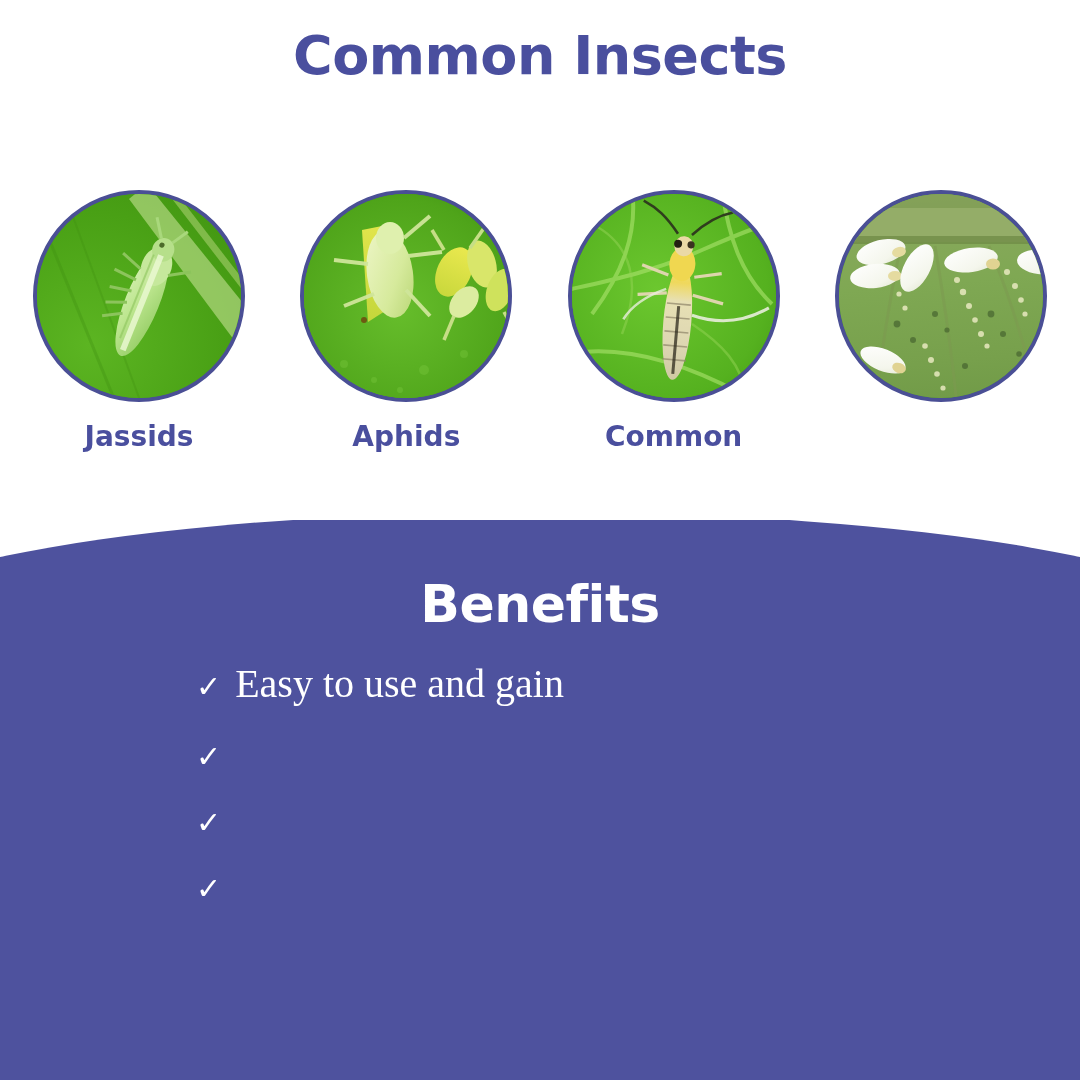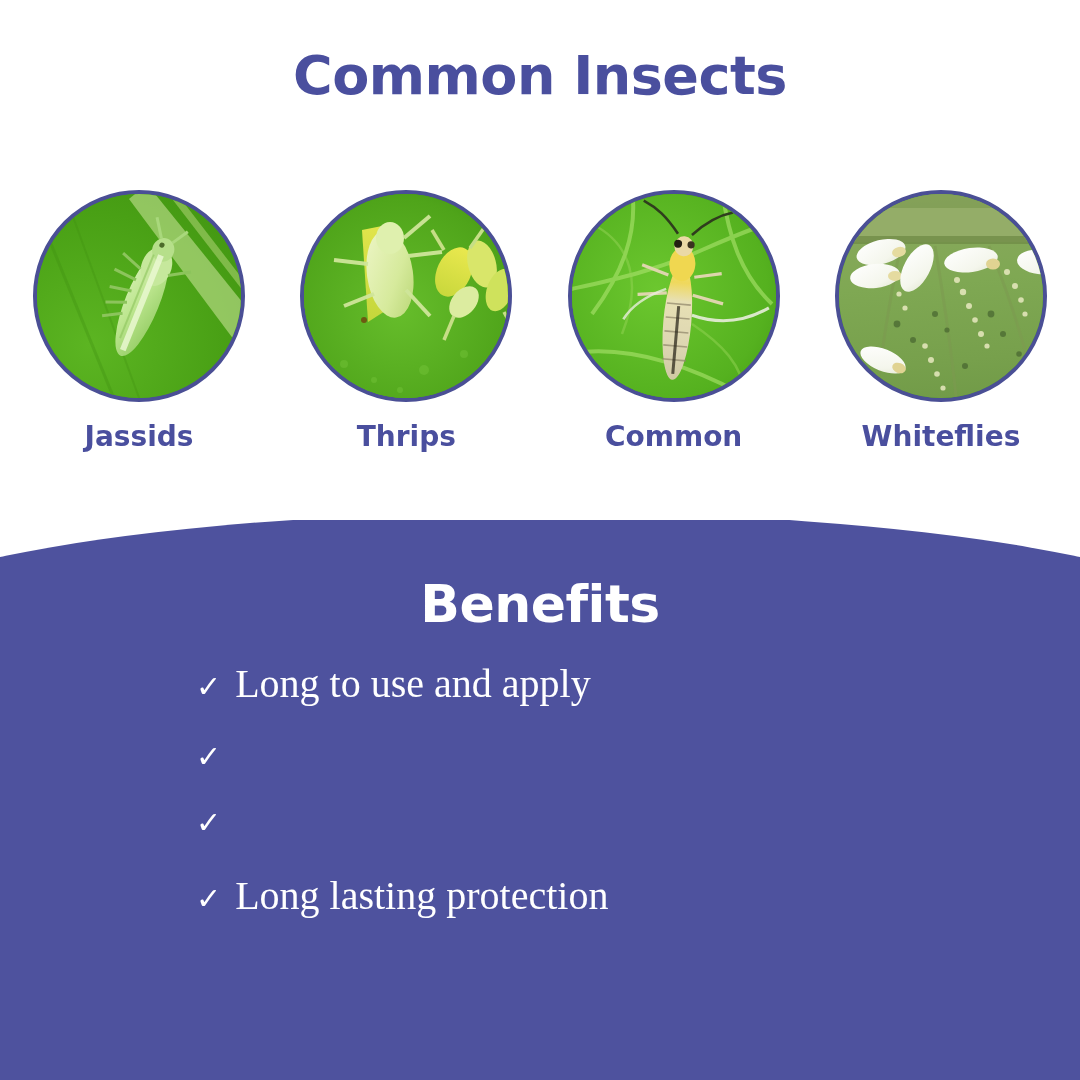--- a/index.html
+++ b/index.html
@@ -16,21 +16,21 @@
     position:absolute; left:0; top:0; width:1080px; height:520px;
     background:#ffffff; z-index:2;
   }
 
   #page-title{
     text-align:center;
     font-size:54px;
     font-weight:bold;
     color:#4a4f9e;
     letter-spacing:-0.5px;
-    padding-top:44px;
+    padding-top:24px;
     font-family:"DejaVu Sans", sans-serif;
   }
 
   #insect-row{
     position:absolute;
     top:190px; left:0; width:1080px;
     display:flex;
     justify-content:space-between;
     padding:0 33px;
     gap:36px;
@@ -226,21 +226,21 @@
               <g stroke="#c6de86" stroke-width="3.5" fill="none">
                 <path d="M140 56 L128 36"></path>
                   <path d="M166 54 L180 34"></path>
                 <path d="M200 118 L212 140"></path>
                   <path d="M150 122 L140 146"></path>
               </g>
             </g>
           </svg>
         </div>
       </div>
-      <div class="insect-label">Thrips</div>
+      <div class="insect-label">Aphids</div>
     </div>
 
     <div class="insect-cell">
       <div class="insect-circle">
         <div class="photo">
           <div class="leaf-bright"></div>
           <svg viewBox="0 0 212 212" width="212" height="212" style="position:absolute;inset:0">
             <defs>
               <radialGradient id="thrBg" cx="40%" cy="45%" r="80%">
                 <stop offset="0%" stop-color="#6cc72f"></stop>
@@ -364,40 +364,38 @@
               <ellipse cx="78" cy="74" rx="13" ry="26" fill="url(#wfWing)" transform="rotate(28 78 74)"></ellipse>
               <ellipse cx="132" cy="66" rx="27" ry="12" fill="url(#wfWing)" transform="rotate(-8 132 66)"></ellipse>
               <ellipse cx="154" cy="70" rx="7" ry="5.5" fill="#e0d392"></ellipse>
               <ellipse cx="200" cy="68" rx="22" ry="12" fill="url(#wfWing)" transform="rotate(6 200 68)"></ellipse>
               <ellipse cx="44" cy="166" rx="24" ry="11" fill="url(#wfWing)" transform="rotate(22 44 166)"></ellipse>
               <ellipse cx="60" cy="174" rx="7" ry="5" fill="#e0d392" transform="rotate(22 60 174)"></ellipse>
             </g>
           </svg>
         </div>
       </div>
-      <div class="insect-label">Whiteflies</div>
     </div>
 
   </div>
 </div>
 
 <div id="benefits-section"></div>
 
 <div id="benefits-inner">
   <h2 id="benefits-title">Benefits</h2>
 
   <ul id="benefit-list">
     <li class="benefit-item">
       <span class="check-icon">✓</span>
-      <span>Long to use and apply</span>
+      <span>Easy to use and gain</span>
     </li>
     <li class="benefit-item">
       <span class="check-icon">✓</span>
     </li>
     <li class="benefit-item">
       <span class="check-icon">✓</span>
     </li>
     <li class="benefit-item">
       <span class="check-icon">✓</span>
-      <span>Long lasting protection</span>
     </li>
   </ul>
 </div>
 
 </body></html>

